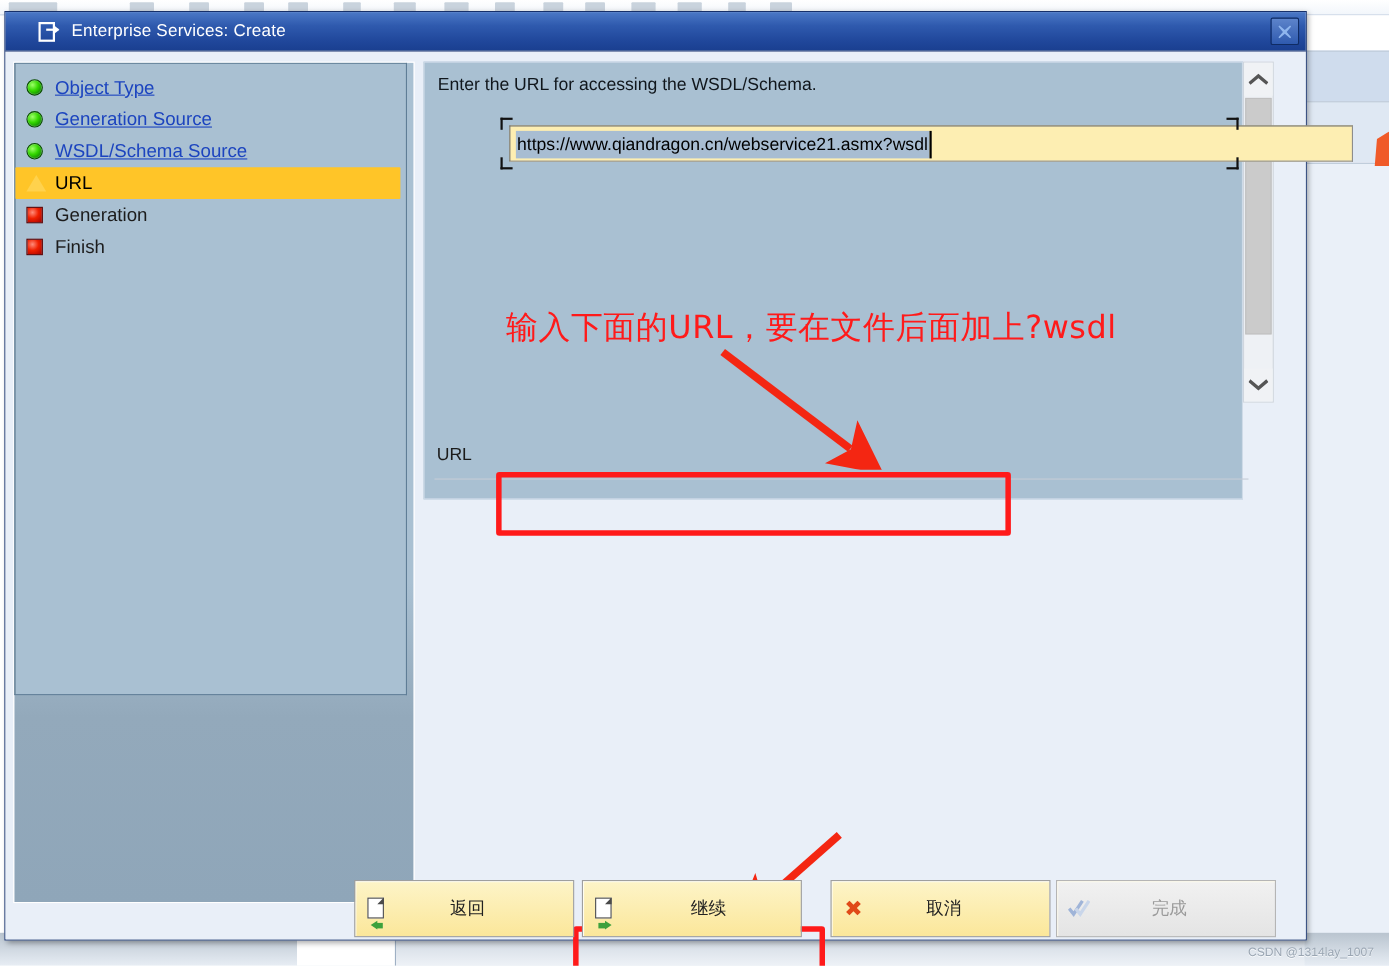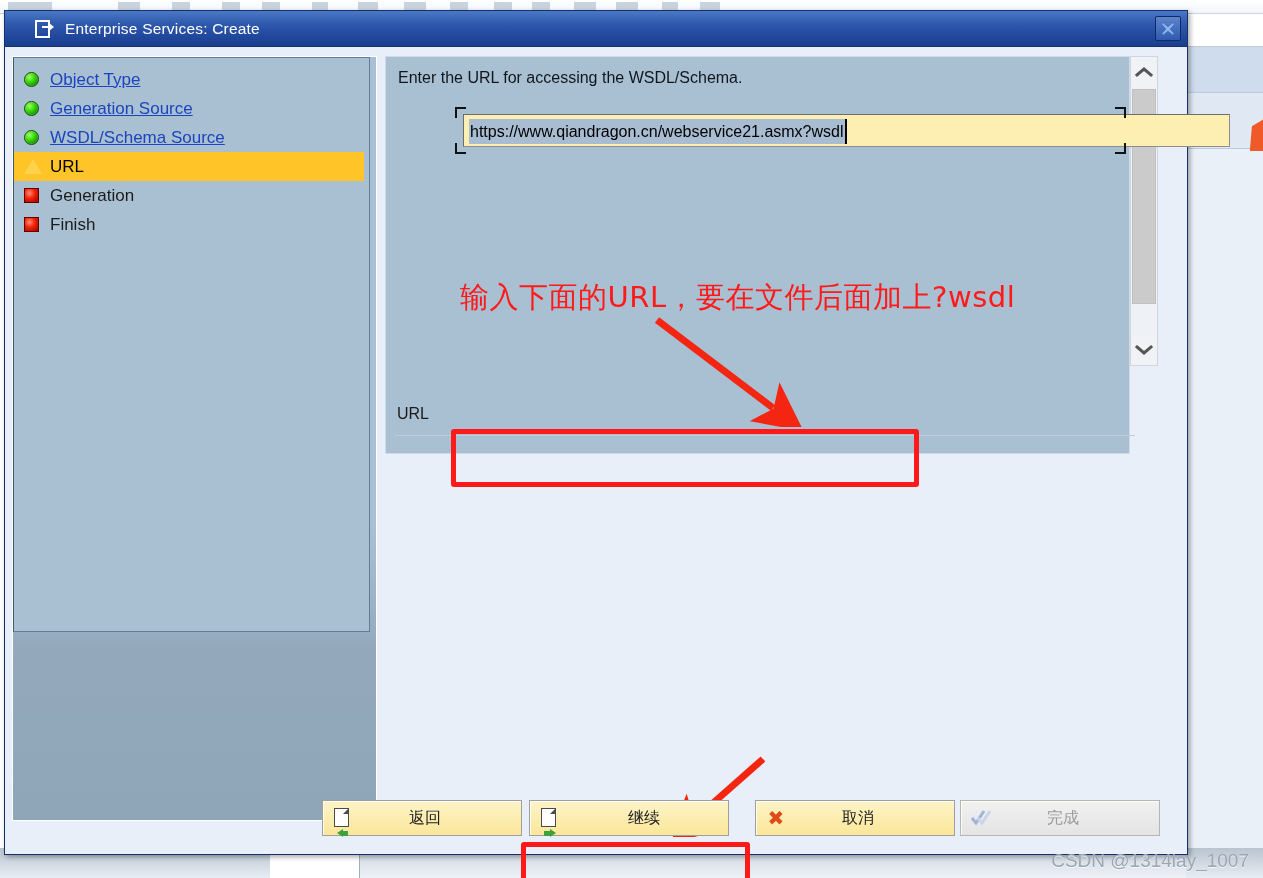--- a/index.html
+++ b/index.html
@@ -247,21 +247,21 @@
   #hl-url { left: 446px; top: 382px; width: 468px; height: 58px; }
   #hl-continue { left: 516px; top: 795px; width: 229px; height: 56px; }
   .arrow-svg { position: absolute; pointer-events: none; }
 
   
   #buttonbar {
     position: absolute; left: 0; bottom: 0;
     width: 1182px; height: 66px;
   }
   .btn {
-    position: absolute; top: 12px; height: 36px;
+    position: absolute; top: 12px; height: 52px;
     background: linear-gradient(#fdf4c8,#fbe79a);
     border: 1px solid #9f9f9f;
     display: flex; align-items: center;
     cursor: pointer;
     box-shadow: inset 1px 1px 0 #fffdf0;
     justify-content: center;
   }
   .btn .bicon { width: 40px; flex: none; display: flex; align-items: center; justify-content: center; }
   .btn .blabel { flex: 1; text-align: center; font-size: 16px; color: #222; padding-right: 34px;
                  font-family: "DejaVu Sans", sans-serif; }
@@ -301,21 +301,21 @@
     content: ""; position: absolute; left: 6px; top: 0;
     border-left: 6px solid #3da13d;
     border-top: 4.5px solid transparent; border-bottom: 4.5px solid transparent;
   }
   .x-icon { color: #e04a18; font-size: 20px; font-weight: bold; line-height: 1;
             font-family: "DejaVu Sans", sans-serif; }
 
   
   #watermark {
     position: absolute; right: 14px; bottom: 6px;
-    font-size: 19px; color: #9aa6b3;
+    font-size: 11px; color: #9aa6b3;
     text-shadow: 0 1px 0 rgba(255,255,255,.75);
     font-family: "Liberation Sans", sans-serif;
     pointer-events: none;
   }
 </style>
 </head>
 <body>
 
 <div id="root">
 

